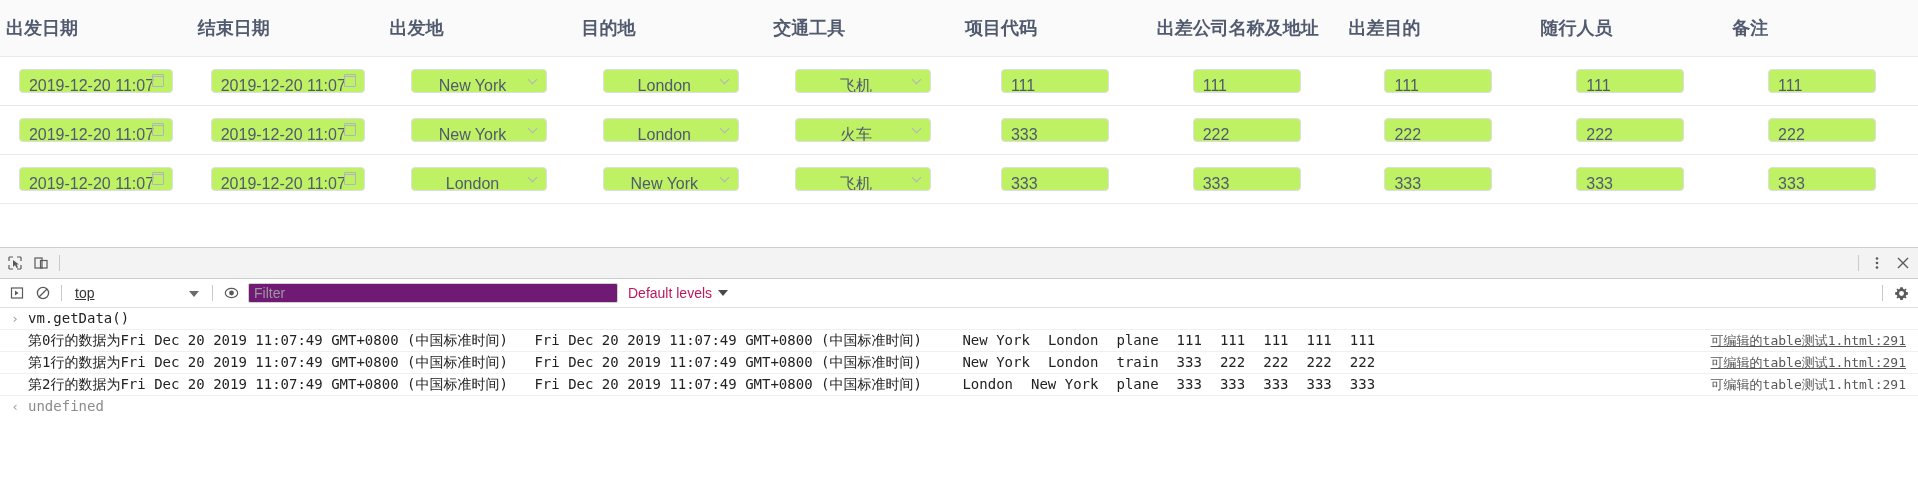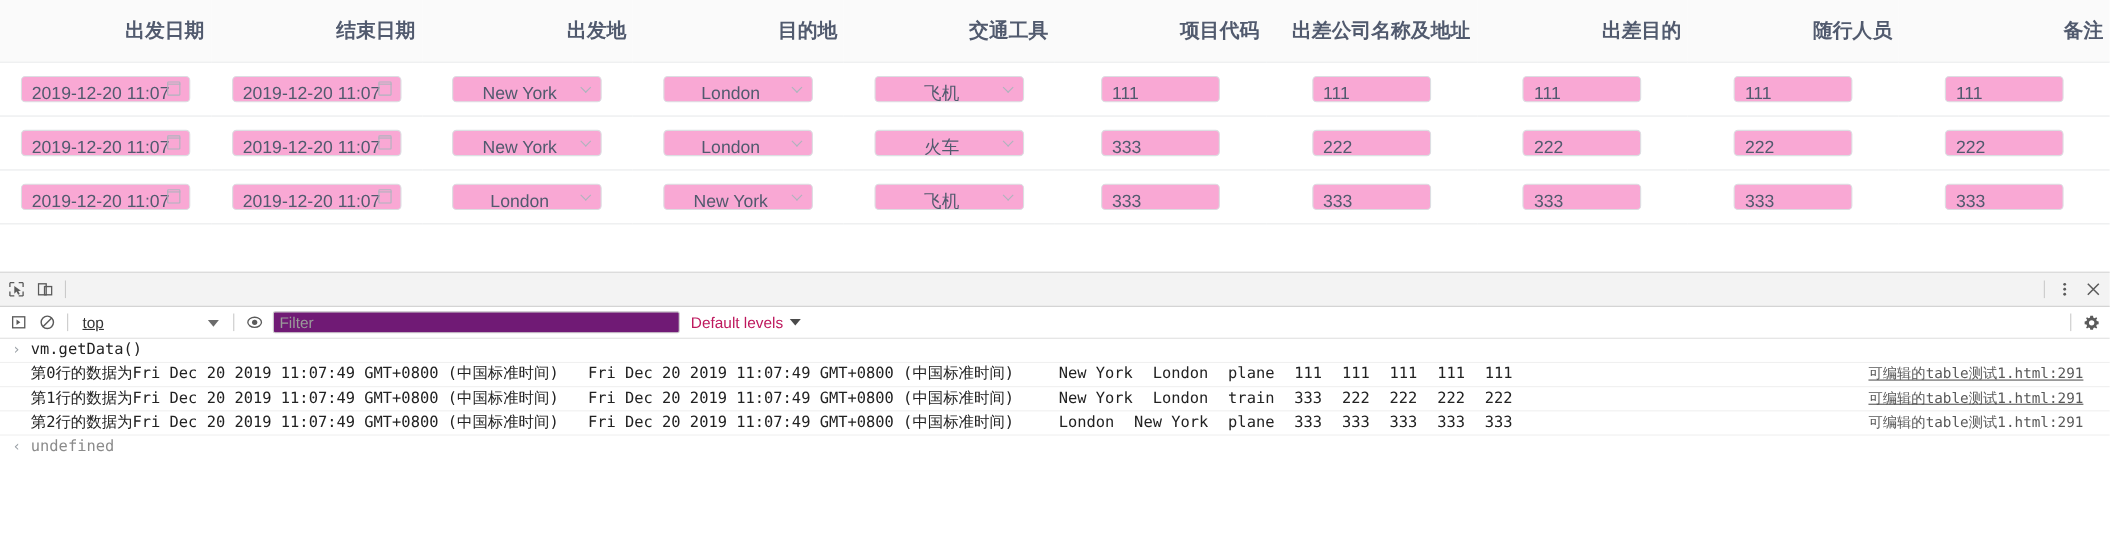--- a/index.html
+++ b/index.html
@@ -17,21 +17,21 @@
   .travel-table {
     width: 1918px;
     border-collapse: collapse;
     table-layout: fixed;
   }
   .travel-table thead th {
     background: #fafafa;
     color: #515a6e;
     font-size: 18px;
     font-weight: bold;
-    text-align: right;
+    text-align: left;
     padding: 10px 6px;
     height: 56px;
     vertical-align: middle;
     border-bottom: 1px solid #e8eaec;
     line-height: 1.35;
   }
   .travel-table tbody td {
     border-bottom: 1px solid #e8eaec;
     height: 49px;
     padding: 0 8px;
@@ -42,21 +42,21 @@
 
   
   .ctl {
     position: relative;
     display: inline-block;
     width: 100%;
     max-width: 152px;
     height: 24px;
     border: 1px solid #dcdee2;
     border-radius: 4px;
-    background: #f9a8d4;
+    background: #bef264;
     vertical-align: middle;
   }
   .ctl.date { max-width: 154px; }
   .ctl.sel  { max-width: 136px; }
   .ctl.txt  { max-width: 108px; }
 
   .ctl .val {
     position: absolute;
     left: 0; right: 0; top: 0; bottom: 0;
     line-height: 32px;
@@ -202,21 +202,21 @@
   .c-log { display: flex; align-items: baseline; }
   .c-log .seg { display: inline-block; }
   .seg-label { padding-right: 0; }
   .seg-date1 { min-width: 400px; }
   .seg-date2 { min-width: 424px; padding-left: 14px; }
   .seg-from  { min-width: 66px; padding-left: 18px; }
   .seg-to    { min-width: 66px; padding-left: 18px; }
   .seg-vehicle { min-width: 42px; padding-left: 18px; }
   .seg-num   { min-width: 30px; padding-left: 18px; }
   .c-source {
-    position: absolute; right: 24px; top: 0;
+    position: absolute; right: 12px; top: 0;
     font-size: 13px;
     color: #585858;
     text-decoration: underline;
     font-family: "DejaVu Sans Mono", "Liberation Mono", monospace;
   }
   .c-source.nolink { text-decoration: none; }
 </style>
 </head>
 <body>
 

